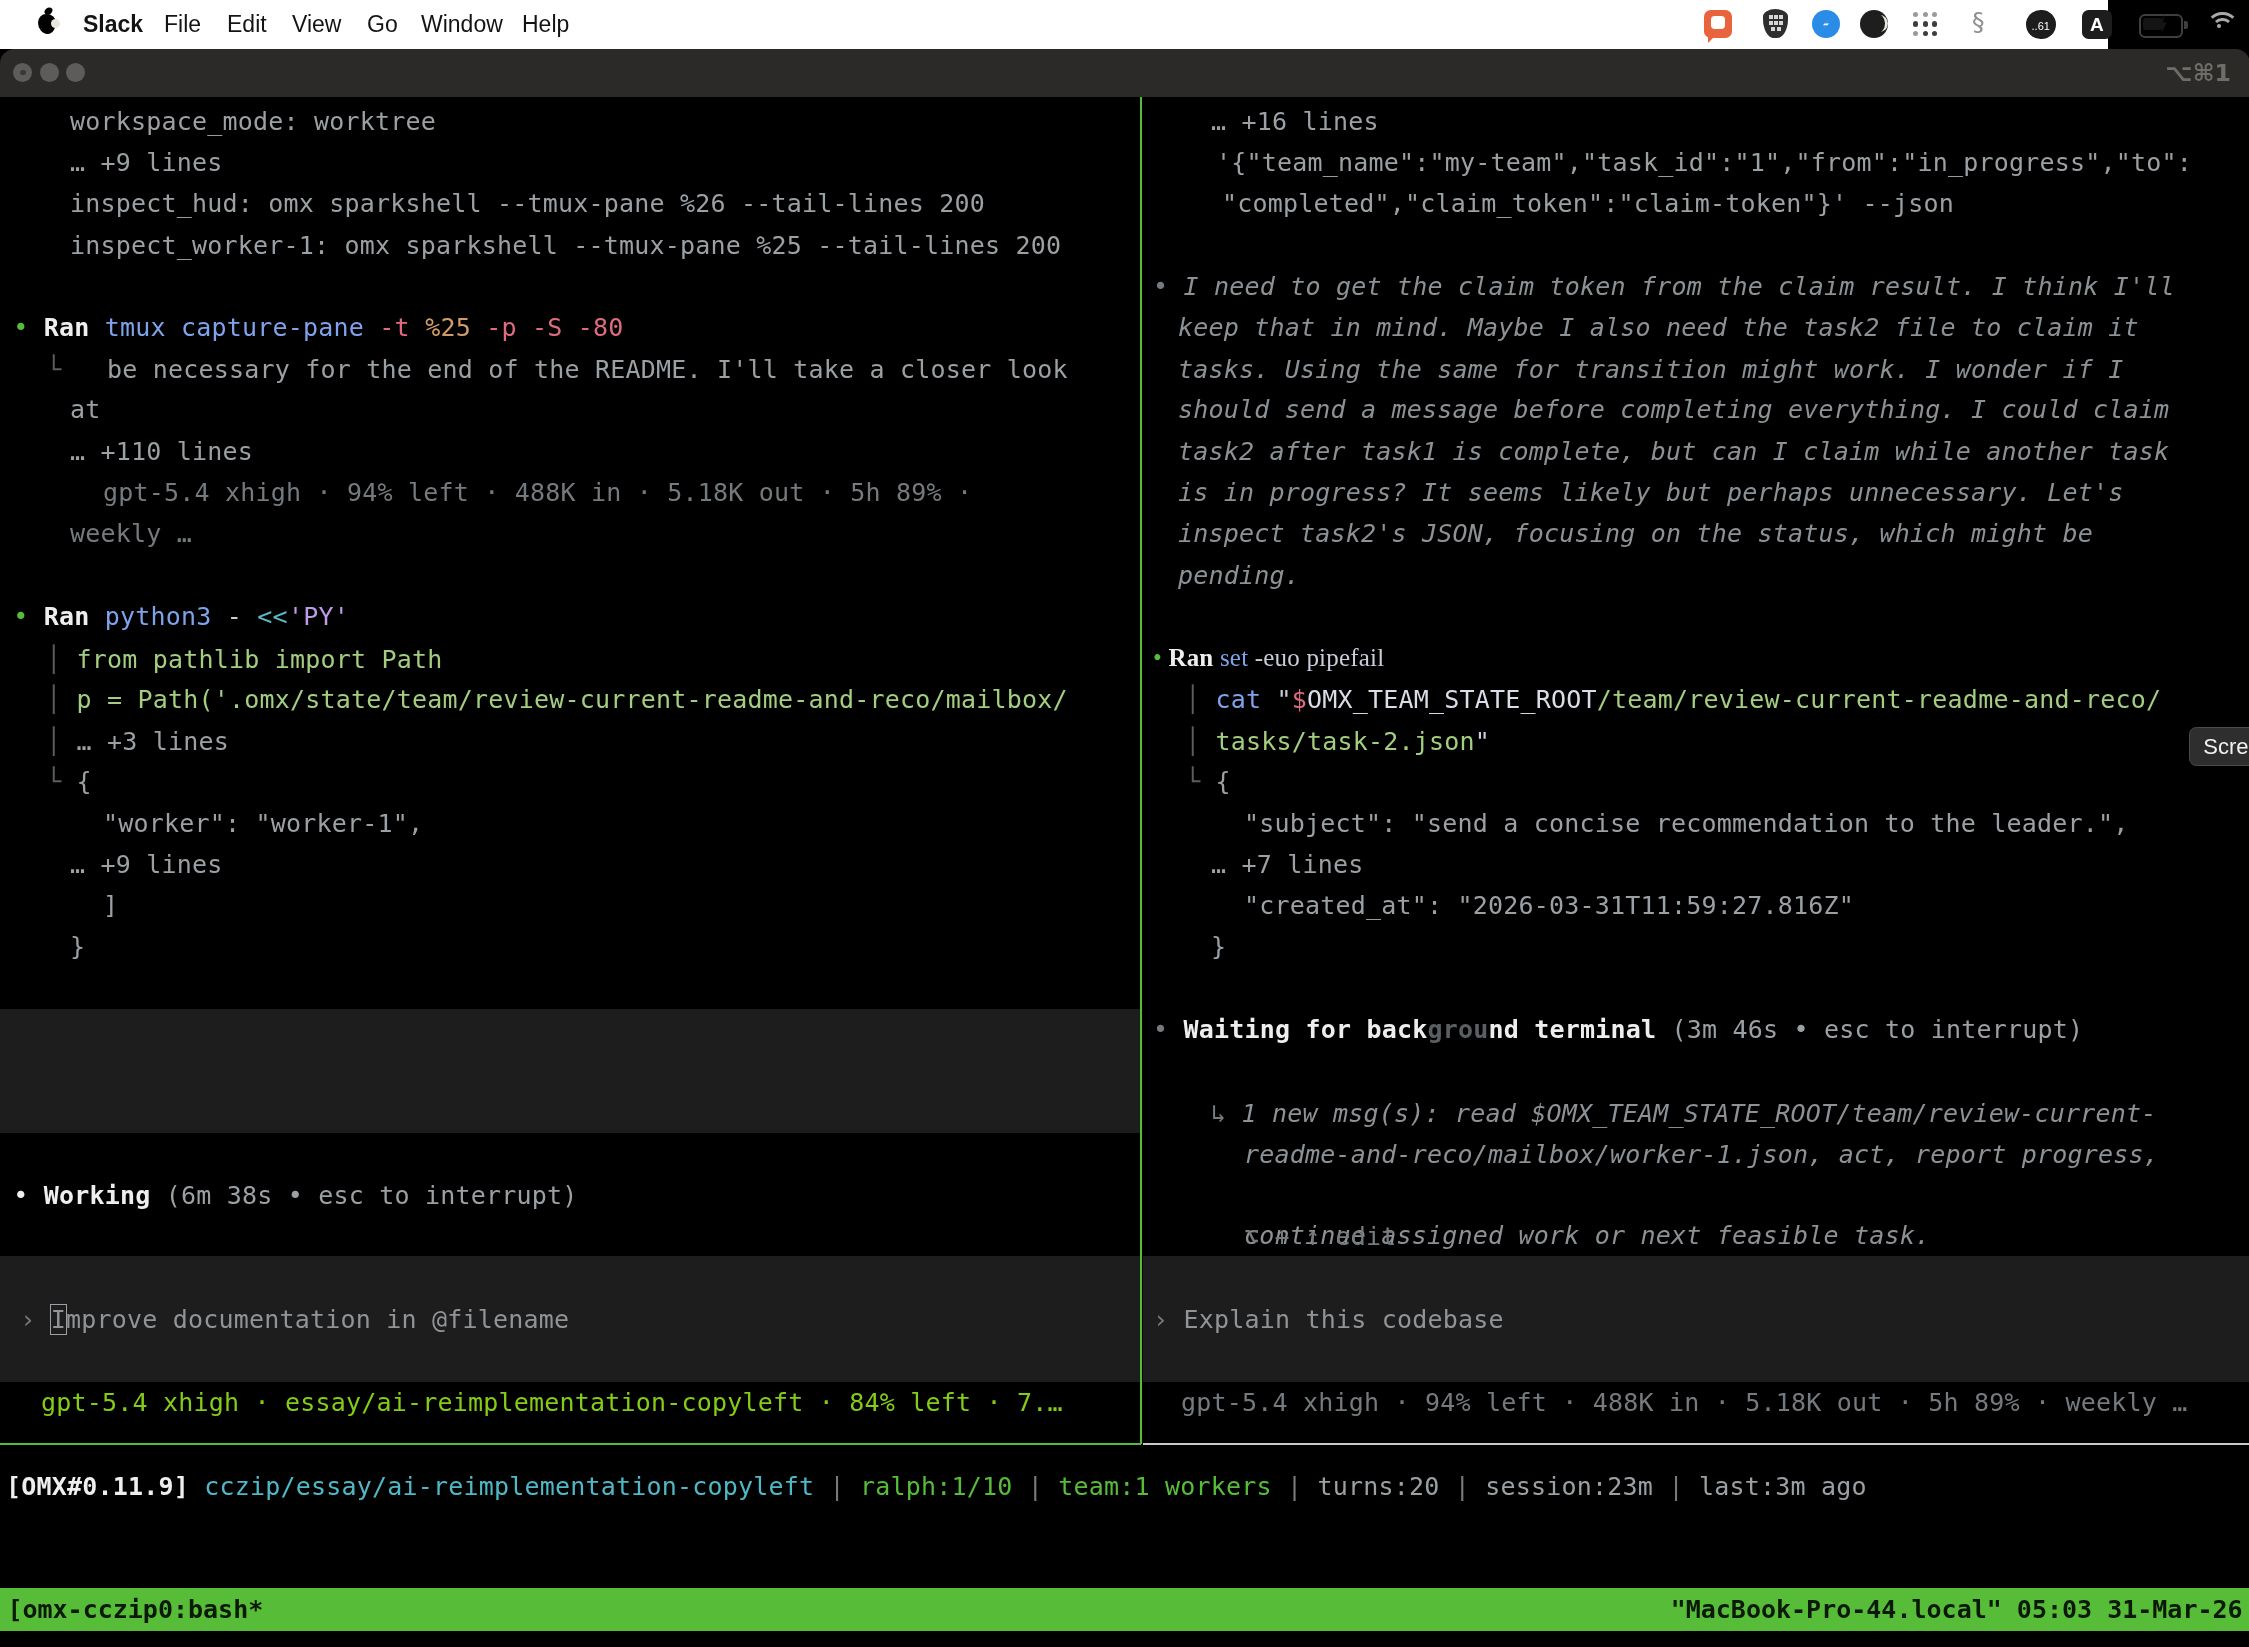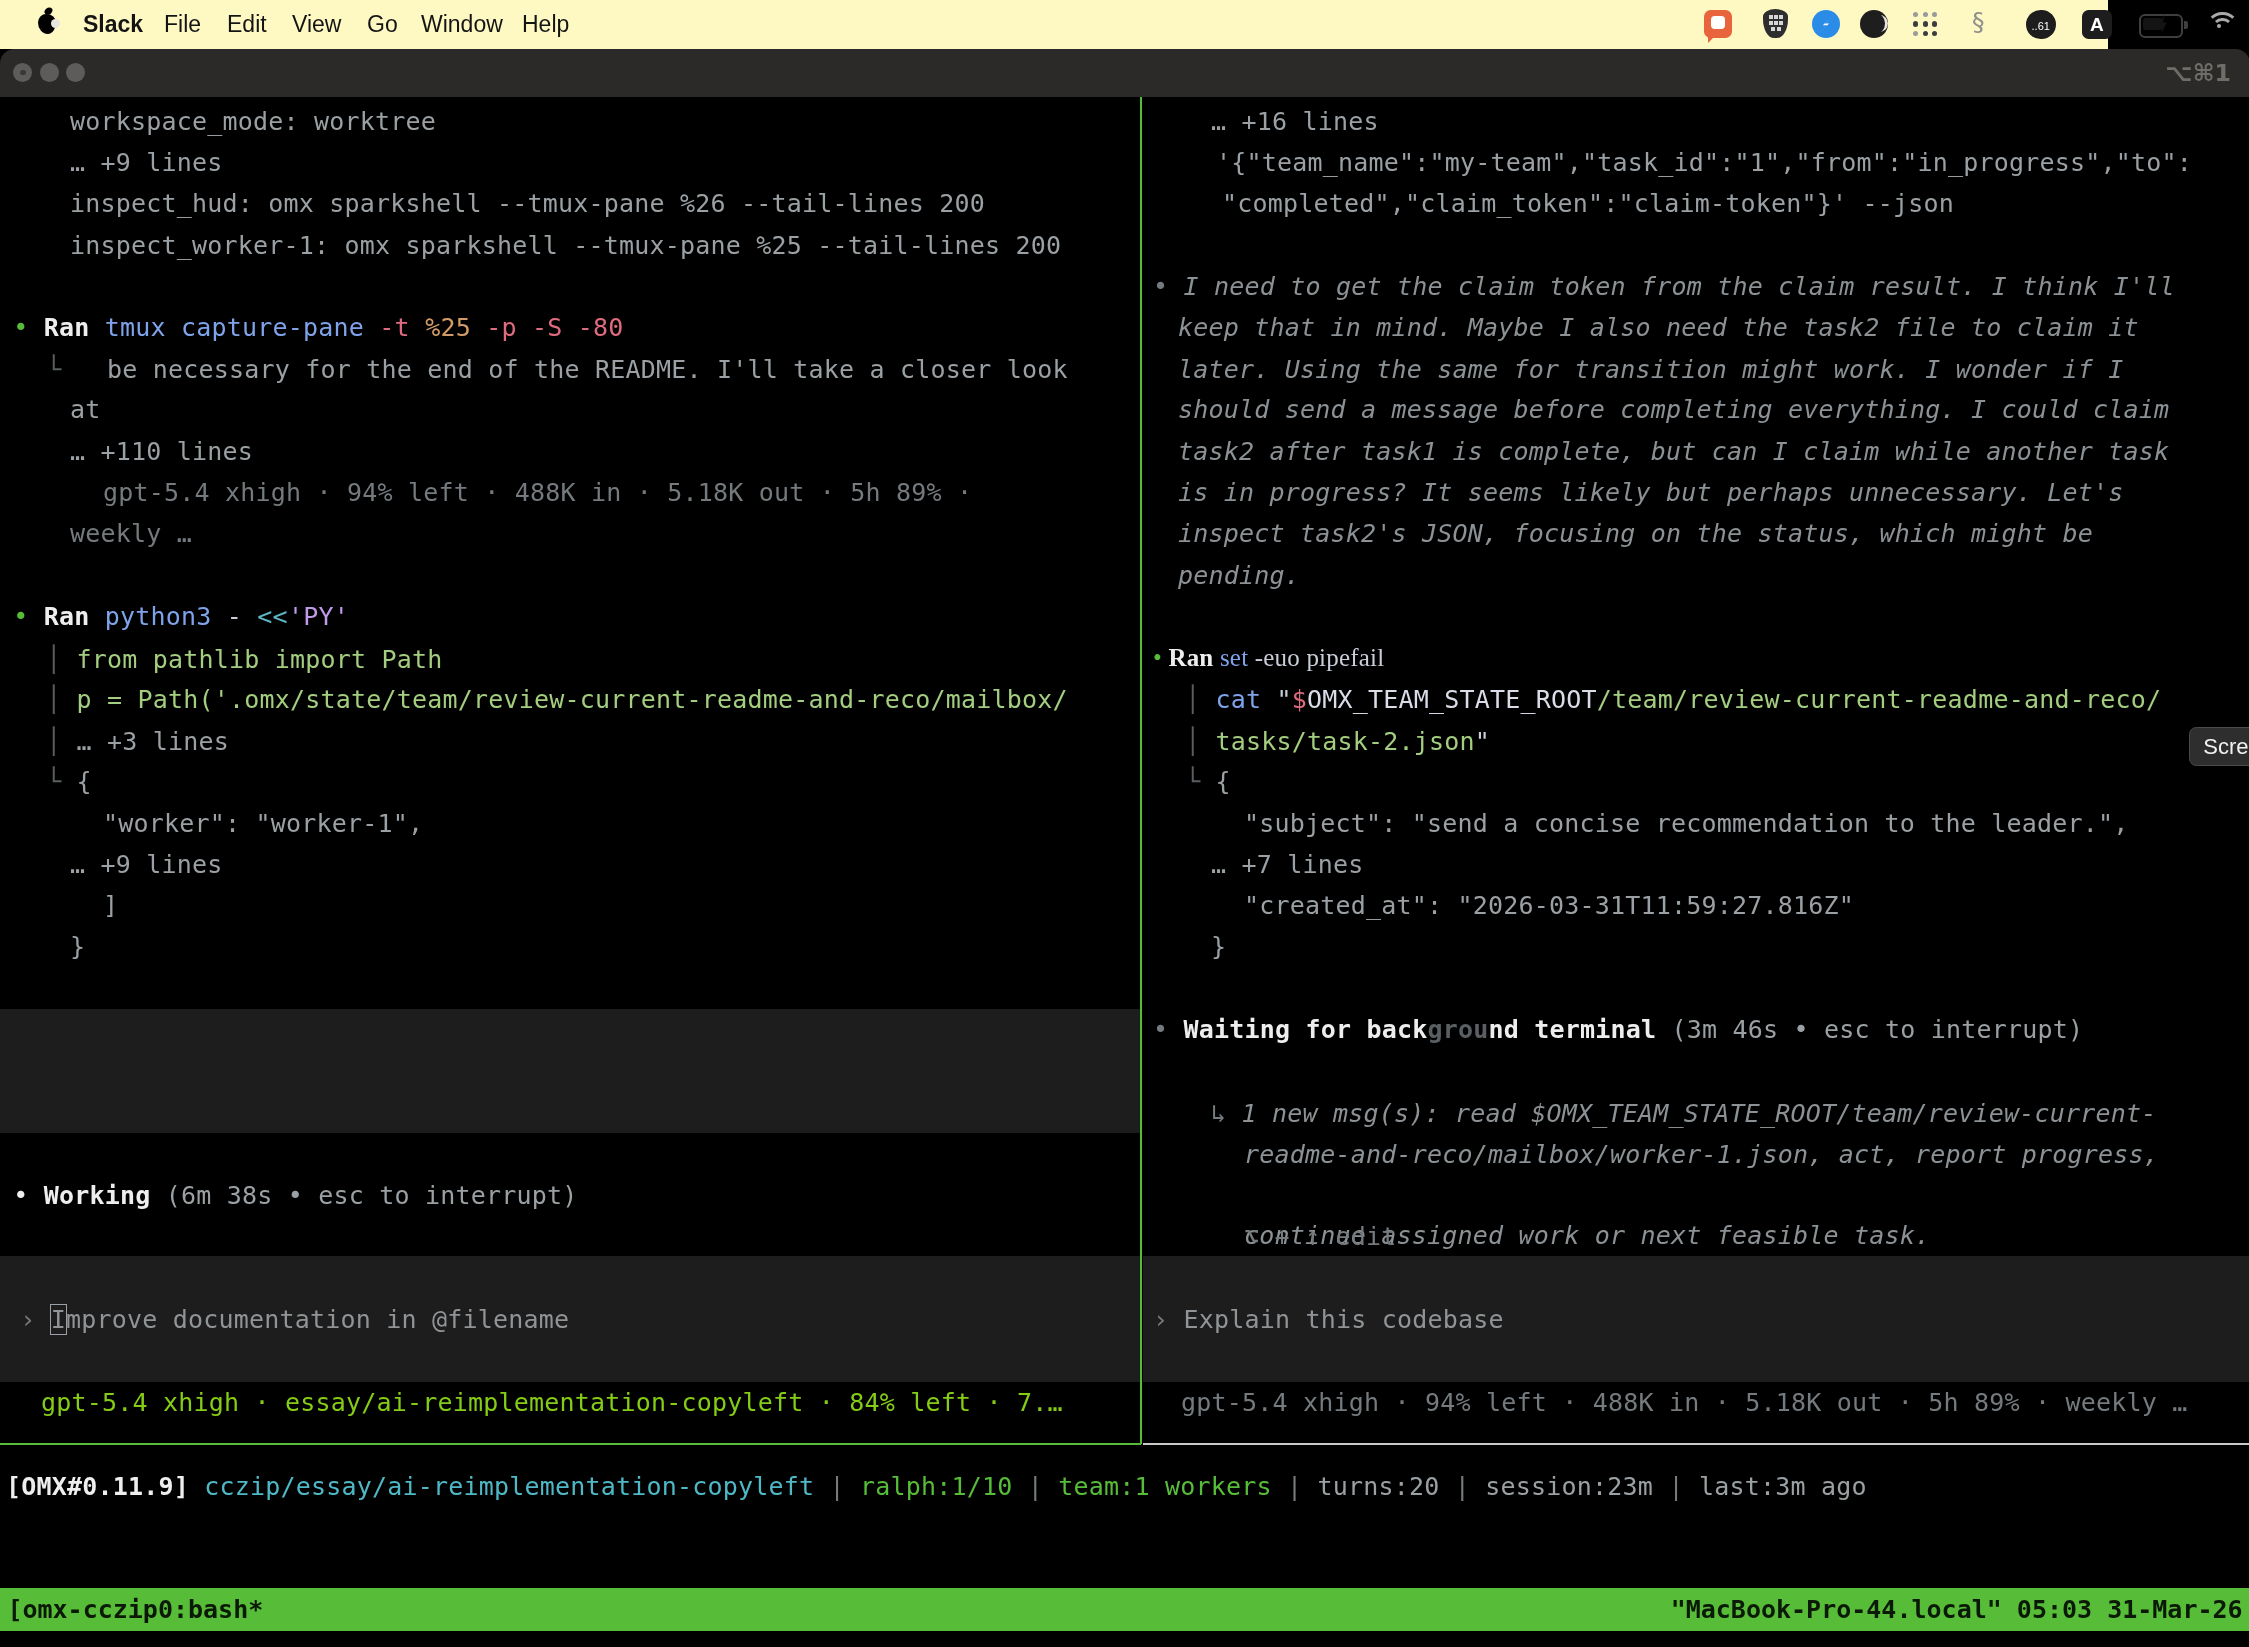--- a/index.html
+++ b/index.html
@@ -1,19 +1,19 @@
 <!DOCTYPE html>
 <html style="font-size:11.8px"><head>
 <meta charset="utf-8">
 <style>
   html,body{margin:0;padding:0;background:#000;}
   #screen{position:relative;width:2250px;height:1648px;overflow:hidden;background:#000;
           font-family:"DejaVu Sans Mono", monospace;}
   
-  .menu-bar{position:absolute;left:0;top:0;width:2108px;height:49px;background:#fef9c3;}
+  .menu-bar{position:absolute;left:0;top:0;width:2108px;height:49px;background:#ffffff;}
   .menu-item{position:absolute;top:0;height:49px;line-height:49px;font-family:"Liberation Sans",sans-serif;
              font-size:23px;color:#141414;white-space:pre;}
   .apple{position:absolute;left:38px;top:14px;width:17.7px;height:20px;background:#000;
          border-radius:46% 54% 46% 54% / 42% 42% 58% 58%;}
   .apple:before{content:"";position:absolute;left:6.6px;top:-6.6px;width:6.6px;height:8px;background:#000;
          border-radius:60% 40% 60% 40%;transform:rotate(30deg);}
   .apple:after{content:"";position:absolute;right:-4.4px;top:5.2px;width:8.9px;height:8.9px;background:#e9e6df;border-radius:50%;}
   .sicon{position:absolute;top:10.3px;}
   .ic-chat{width:28px;height:28px;background:#e8643c;border-radius:6.6px;}
   .ic-chat:before{content:"";position:absolute;left:6.6px;top:5.9px;width:14.8px;height:13.3px;background:#fff;border-radius:3.7px;}
@@ -164,21 +164,21 @@
       <div class="t-line" style="left: 103px; top: 788px;"><span style="color: rgb(154, 160, 163);">]</span></div>
       <div class="t-line" style="left: 70px; top: 829px;"><span style="color: rgb(154, 160, 163);">}</span></div>
       <div class="t-line" style="left: 13.3px; top: 1078px;"><span style="color: rgb(238, 238, 238);">• </span><span style="color: rgb(238, 238, 238); font-weight: bold;">Working </span><span style="color: rgb(154, 160, 163);">(6m 38s • esc to interrupt)</span></div>
       <div class="t-line" style="left: 13.3px; top: 1202px; margin-left: 7px;"><span style="color: rgb(116, 122, 125);">› </span><span class="cursor-box" style="color: rgb(144, 148, 150);">I</span><span style="color: rgb(144, 148, 150);">mprove documentation in @filename</span></div>
       <div class="t-line" style="left: 41px; top: 1285px;"><span style="color: #84cc16;">gpt-5.4 xhigh · essay/ai-reimplementation-copyleft · 84% left · 7.…</span></div>
       <div class="t-line" style="left: 1211px; top: 3.7px;"><span style="color: rgb(154, 160, 163);">… +16 lines</span></div>
       <div class="t-line" style="left: 1216px; top: 45px;"><span style="color: rgb(154, 160, 163);">'{"team_name":"my-team","task_id":"1","from":"in_progress","to":</span></div>
       <div class="t-line" style="left: 1222px; top: 86px;"><span style="color: rgb(154, 160, 163);">"completed","claim_token":"claim-token"}' --json</span></div>
       <div class="t-line" style="left: 1153px; top: 169px;"><span style="color: rgb(116, 122, 125);">• </span><span style="color: rgb(139, 145, 148); font-style: italic;">I need to get the claim token from the claim result. I think I'll</span></div>
       <div class="t-line" style="left: 1178px; top: 210px;"><span style="color: rgb(139, 145, 148); font-style: italic;">keep that in mind. Maybe I also need the task2 file to claim it</span></div>
-      <div class="t-line" style="left: 1178px; top: 252px;"><span style="color: rgb(139, 145, 148); font-style: italic;">later. Using the same for transition might work. I wonder if I</span></div>
+      <div class="t-line" style="left: 1178px; top: 252px;"><span style="color: rgb(139, 145, 148); font-style: italic;">tasks. Using the same for transition might work. I wonder if I</span></div>
       <div class="t-line" style="left: 1178px; top: 292px; text-decoration: underline;"><span style="color: rgb(139, 145, 148); font-style: italic;">should send a message before completing everything. I could claim</span></div>
       <div class="t-line" style="left: 1178px; top: 334px;"><span style="color: rgb(139, 145, 148); font-style: italic;">task2 after task1 is complete, but can I claim while another task</span></div>
       <div class="t-line" style="left: 1178px; top: 375px;"><span style="color: rgb(139, 145, 148); font-style: italic;">is in progress? It seems likely but perhaps unnecessary. Let's</span></div>
       <div class="t-line" style="left: 1178px; top: 416px;"><span style="color: rgb(139, 145, 148); font-style: italic;">inspect task2's JSON, focusing on the status, which might be</span></div>
       <div class="t-line" style="left: 1178px; top: 458px;"><span style="color: rgb(139, 145, 148); font-style: italic;">pending.</span></div>
       <div class="t-line" style="left: 1153px; top: 540px; font-family: Liberation Serif, serif;"><span style="color: rgb(87, 189, 57);">• </span><span style="color: rgb(238, 238, 238); font-weight: bold;">Ran </span><span style="color: rgb(127, 163, 234);">set </span><span style="color: rgb(201, 205, 216);">-euo pipefail</span></div>
       <div class="t-line" style="left: 1185px; top: 582px;"><span style="color: rgb(89, 94, 97);">│ </span><span style="color: rgb(127, 163, 234);">cat </span><span style="color: rgb(201, 205, 216);">"</span><span style="color: rgb(223, 107, 126);">$</span><span style="color: rgb(218, 221, 232);">OMX_TEAM_STATE_ROOT</span><span style="color: rgb(163, 205, 127);">/team/review-current-readme-and-reco/</span></div>
       <div class="t-line" style="left: 1185px; top: 624px;"><span style="color: rgb(89, 94, 97);">│ </span><span style="color: rgb(163, 205, 127);">tasks/task-2.json</span><span style="color: rgb(201, 205, 216);">"</span></div>
       <div class="t-line" style="left: 1185px; top: 664px;"><span style="color: rgb(89, 94, 97);">└ </span><span style="color: rgb(154, 160, 163);">{</span></div>
       <div class="t-line" style="left: 1244px; top: 706px;"><span style="color: rgb(154, 160, 163);">"subject": "send a concise recommendation to the leader.",</span></div>

